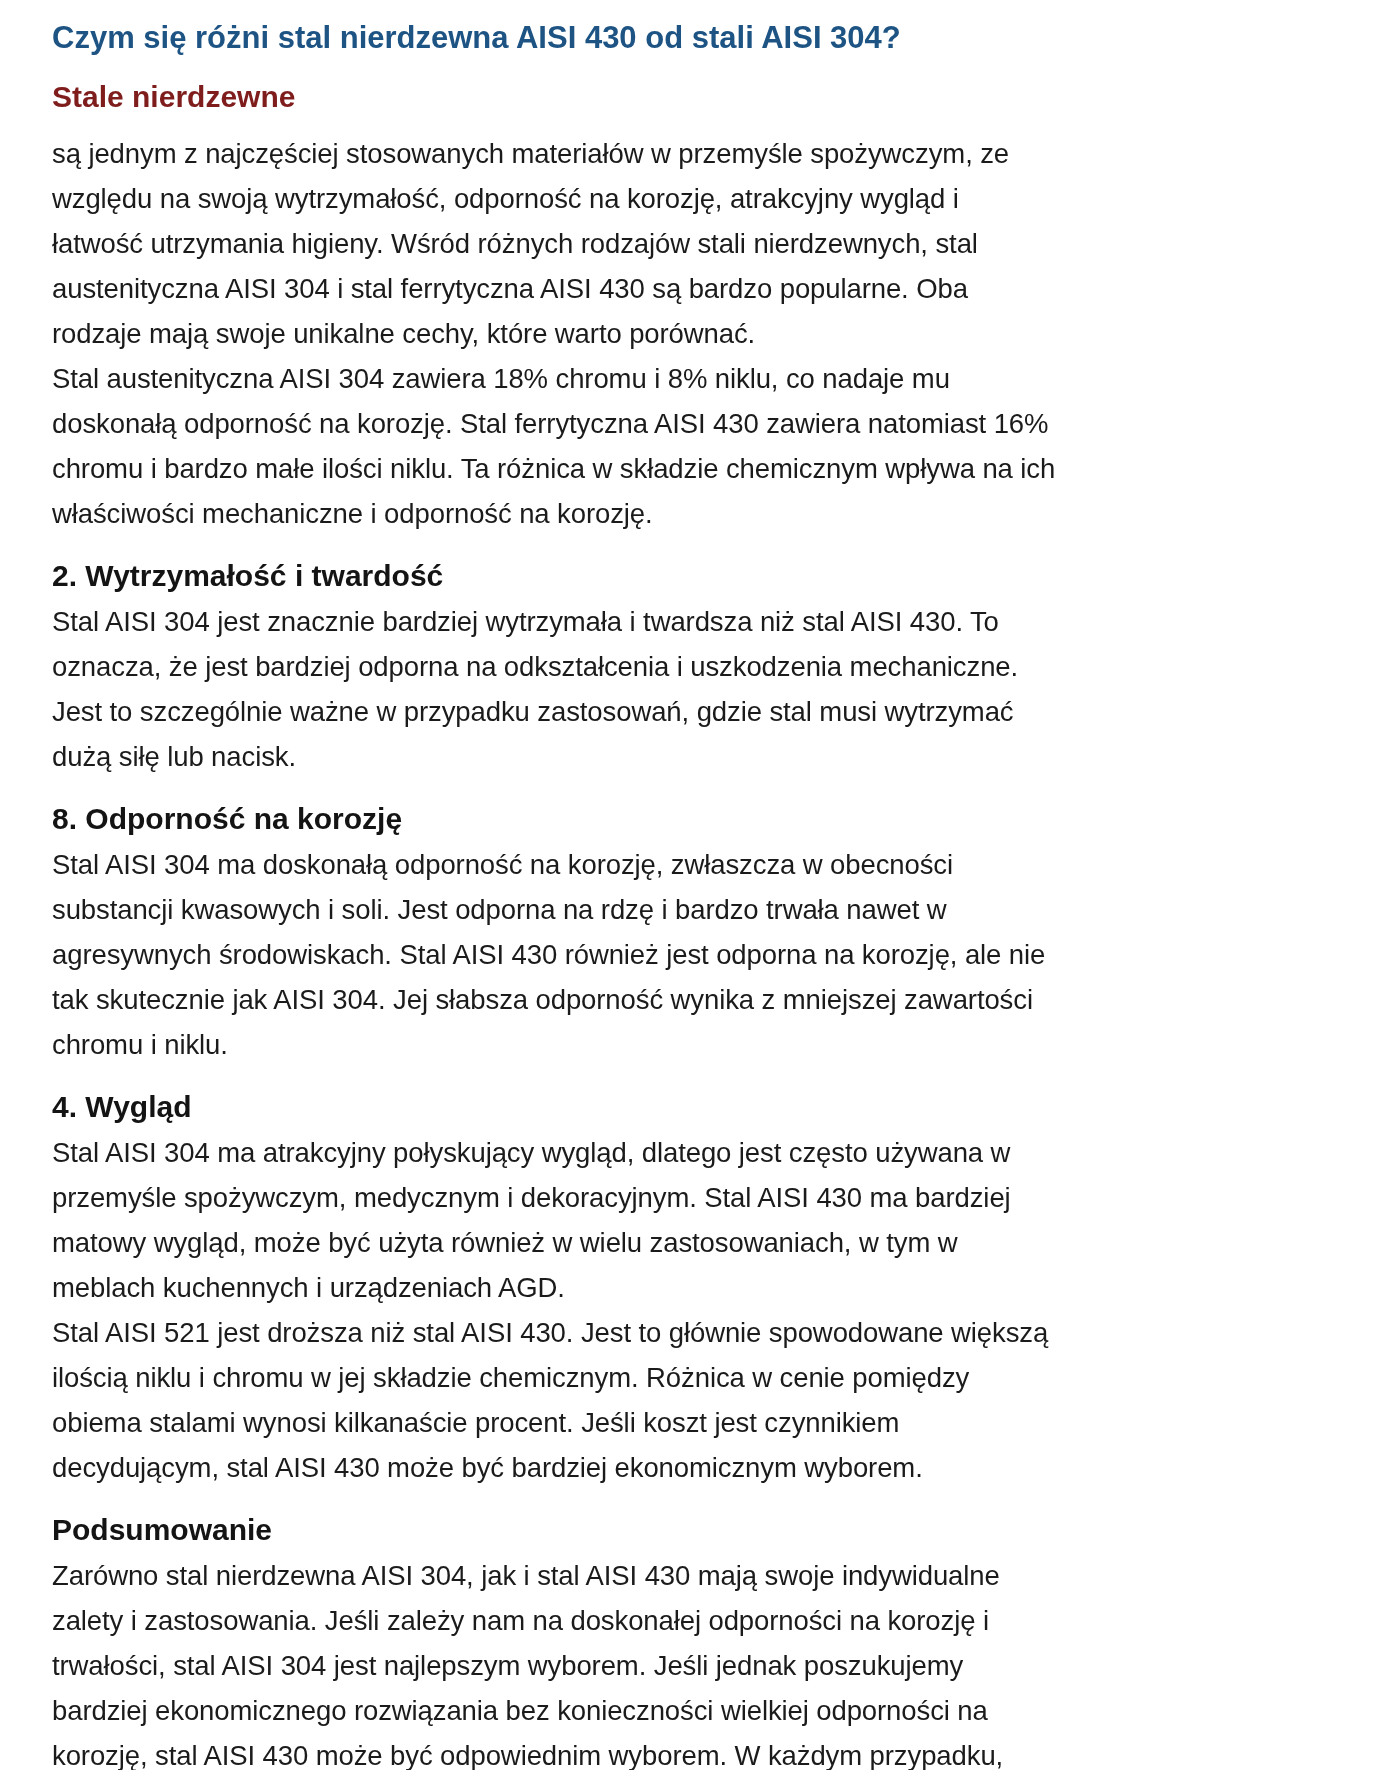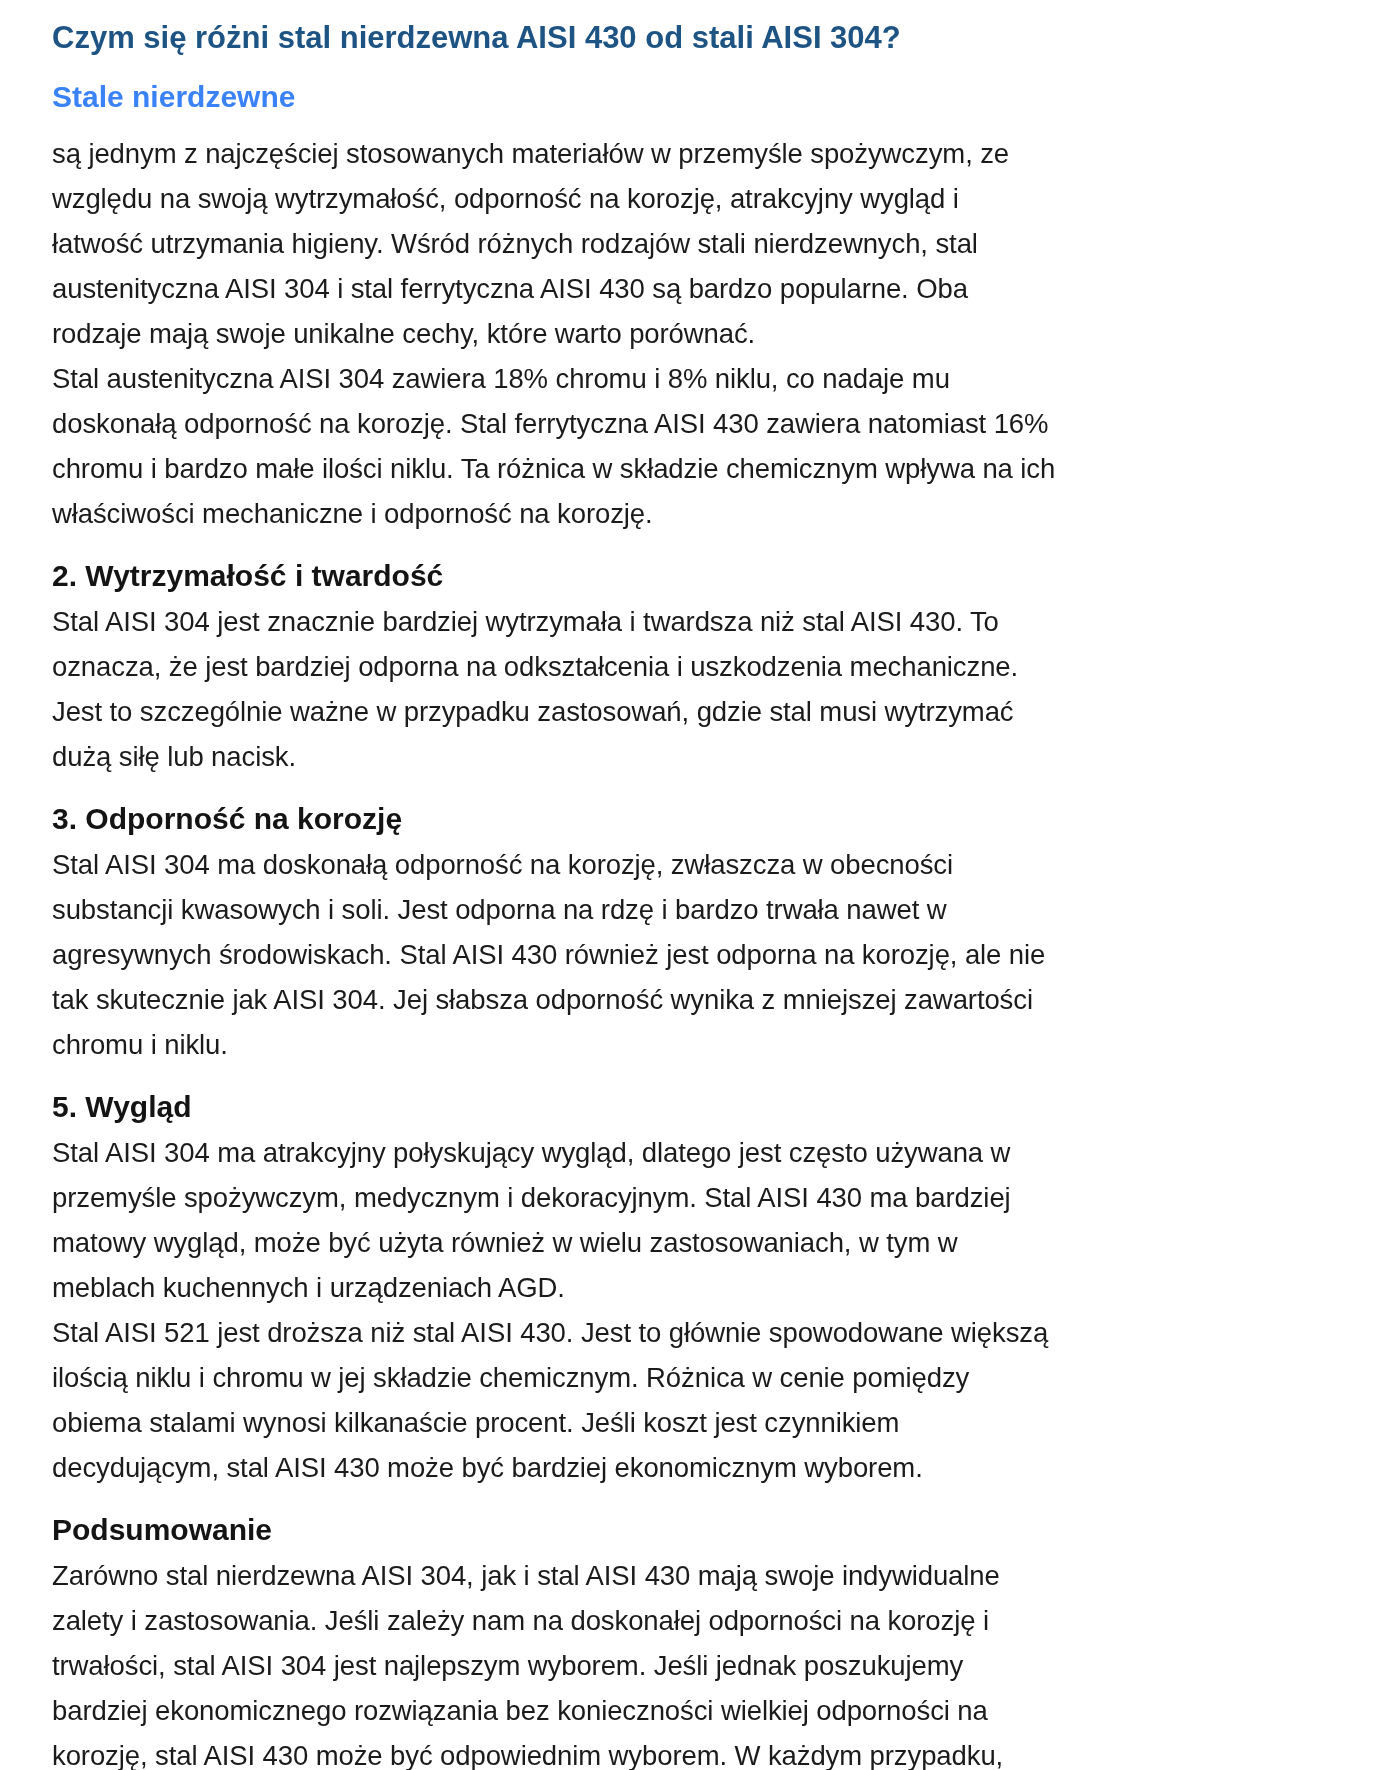--- a/index.html
+++ b/index.html
@@ -25,21 +25,21 @@
     font-size: 31px;
     line-height: 45px;
     font-weight: 700;
     color: #1e5484;
     margin: 0 0 14px 0;
   }
   .intro-heading {
     font-size: 30px;
     line-height: 45px;
     font-weight: 700;
-    color: #3b82f6;
+    color: #7f1d1d;
     margin: 0 0 12px 0;
   }
   .body-para {
     font-size: 27.5px;
     line-height: 45px;
     margin: 0;
     color: #1b1b1b;
     letter-spacing: -0.1px;
   }
   .section-heading {
@@ -67,26 +67,26 @@
   <section>
     <p class="body-para">Stal austenityczna AISI 304 zawiera 18% chromu i 8% niklu, co nadaje mu doskonałą odporność na korozję. Stal ferrytyczna AISI 430 zawiera natomiast 16% chromu i bardzo małe ilości niklu. Ta różnica w składzie chemicznym wpływa na ich właściwości mechaniczne i odporność na korozję.</p>
   </section>
 
   <section>
     <h3 class="section-heading">2. Wytrzymałość i twardość</h3>
     <p class="body-para">Stal AISI 304 jest znacznie bardziej wytrzymała i twardsza niż stal AISI 430. To oznacza, że jest bardziej odporna na odkształcenia i uszkodzenia mechaniczne. Jest to szczególnie ważne w przypadku zastosowań, gdzie stal musi wytrzymać dużą siłę lub nacisk.</p>
   </section>
 
   <section>
-    <h3 class="section-heading">3. Odporność na korozję</h3>
+    <h3 class="section-heading">8. Odporność na korozję</h3>
     <p class="body-para">Stal AISI 304 ma doskonałą odporność na korozję, zwłaszcza w obecności substancji kwasowych i soli. Jest odporna na rdzę i bardzo trwała nawet w agresywnych środowiskach. Stal AISI 430 również jest odporna na korozję, ale nie tak skutecznie jak AISI 304. Jej słabsza odporność wynika z mniejszej zawartości chromu i niklu.</p>
   </section>
 
   <section>
-    <h3 class="section-heading">5. Wygląd</h3>
+    <h3 class="section-heading">4. Wygląd</h3>
     <p class="body-para">Stal AISI 304 ma atrakcyjny połyskujący wygląd, dlatego jest często używana w przemyśle spożywczym, medycznym i dekoracyjnym. Stal AISI 430 ma bardziej matowy wygląd, może być użyta również w wielu zastosowaniach, w tym w meblach kuchennych i urządzeniach AGD.</p>
   </section>
 
   <section>
     <p class="body-para">Stal AISI 521 jest droższa niż stal AISI 430. Jest to głównie spowodowane większą ilością niklu i chromu w jej składzie chemicznym. Różnica w cenie pomiędzy obiema stalami wynosi kilkanaście procent. Jeśli koszt jest czynnikiem decydującym, stal AISI 430 może być bardziej ekonomicznym wyborem.</p>
   </section>
 
   <section>
     <h3 class="section-heading">Podsumowanie</h3>
     <p class="body-para">Zarówno stal nierdzewna AISI 304, jak i stal AISI 430 mają swoje indywidualne zalety i zastosowania. Jeśli zależy nam na doskonałej odporności na korozję i trwałości, stal AISI 304 jest najlepszym wyborem. Jeśli jednak poszukujemy bardziej ekonomicznego rozwiązania bez konieczności wielkiej odporności na korozję, stal AISI 430 może być odpowiednim wyborem. W każdym przypadku, dobór odpowiedniego rodzaju stali zależy od konkretnego zastosowania i preferencji.</p>

